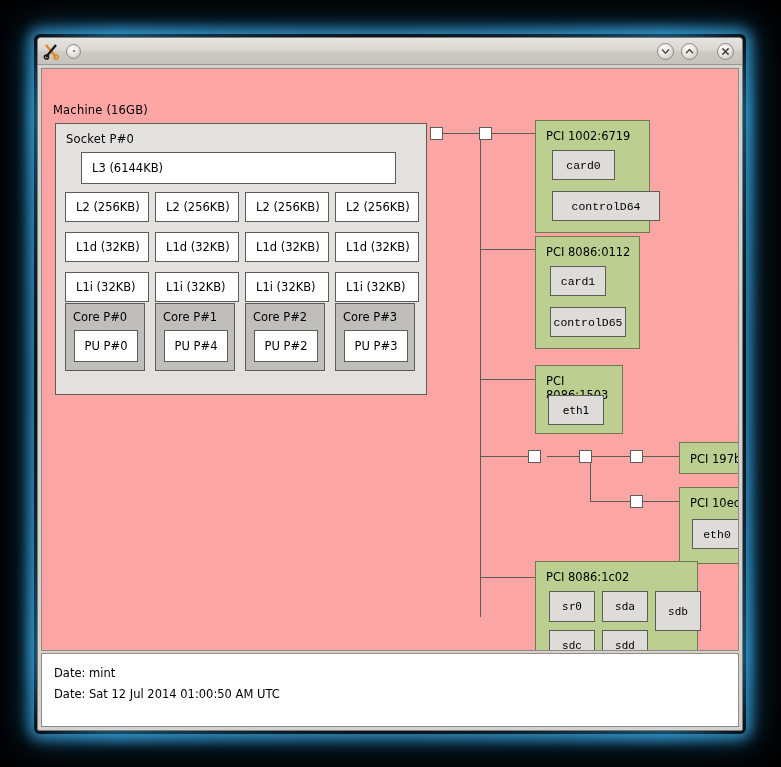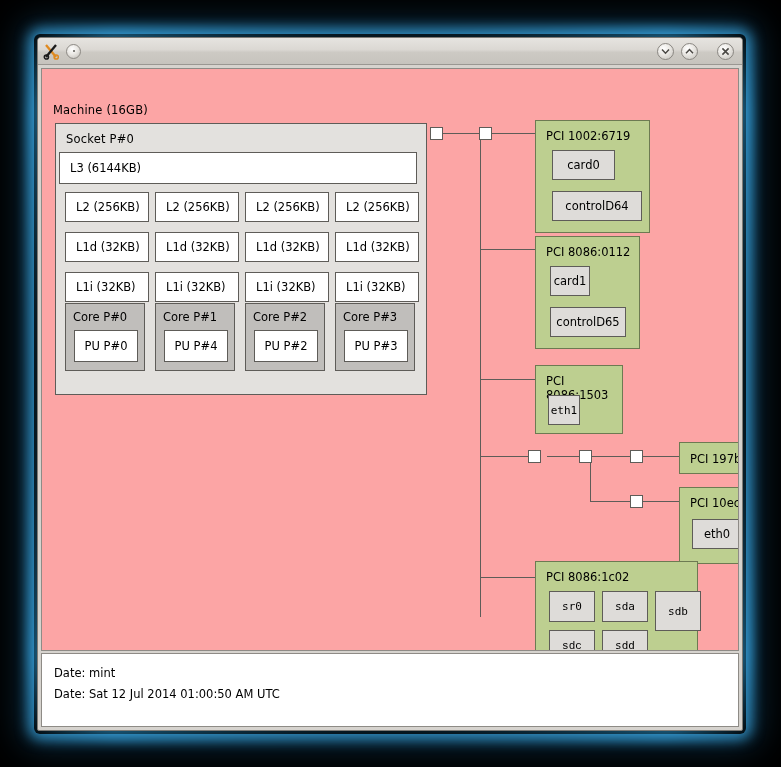--- a/index.html
+++ b/index.html
@@ -132,21 +132,21 @@
 
   .cache-box {
     position: absolute;
     background: #ffffff;
     border: 1px solid #5e5c58;
     box-sizing: border-box;
     display: flex; align-items: center;
     padding-left: 10px;
     font-size: 11.5px; color: #000;
   }
-  #l3 { left: 3px; top: 28px; width: 358px; height: 32px; }
+  #l3 { left: 25px; top: 28px; width: 315px; height: 32px; }
 
   .core-box {
     position: absolute;
     background: #c0bebb;
     border: 1px solid #5e5c58;
     box-sizing: border-box;
     width: 80px; height: 68px;
     top: 179px;
   }
   .core-box .core-label {
@@ -173,21 +173,21 @@
   .pci-title {
     position: absolute; left: 10px; top: 8px;
     font-size: 11.5px; color: #000;
   }
   .dev-box {
     position: absolute;
     background: #dedcd9;
     border: 1px solid #5e5c58;
     box-sizing: border-box;
     display: flex; align-items: center; justify-content: center;
-    font-size: 11.5px; color: #000;
+    font-size: 11.5px; color: #000; font-family: Liberation Mono, monospace;
   }
   .dev-box.mono { font-family: "DejaVu Sans Mono", "Liberation Mono", monospace; font-size: 11px; }
 
   
   .line-h, .line-v {
     position: absolute;
     background: #5e5c58;
   }
   .line-h { height: 1px; }
   .line-v { width: 1px; }
@@ -317,32 +317,32 @@
       <div class="bridge" style="left:388px; top:58px;"></div>
       <div class="bridge" style="left:437px; top:58px;"></div>
       <div class="bridge" style="left:486px; top:381px;"></div>
       <div class="bridge" style="left:537px; top:381px;"></div>
       <div class="bridge" style="left:588px; top:381px;"></div>
       <div class="bridge" style="left:588px; top:426px;"></div>
 
       <div class="pci-box" style="left:493px; top:51px; width:115px; height:113px;">
         <div class="pci-title">PCI 1002:6719</div>
         <div class="dev-box" style="left:16px; top:29px; width:63px; height:30px;">card0</div>
-        <div class="dev-box" style="left:16px; top:70px; width:90px; height:30px;">controlD64</div>
+        <div class="dev-box" style="left:16px; top:70px; width:108px; height:30px;">controlD64</div>
       </div>
 
       <div class="pci-box" style="left:493px; top:167px; width:105px; height:113px;">
         <div class="pci-title">PCI 8086:0112</div>
-        <div class="dev-box" style="left:14px; top:29px; width:40px; height:30px;">card1</div>
+        <div class="dev-box" style="left:14px; top:29px; width:56px; height:30px;">card1</div>
         <div class="dev-box" style="left:14px; top:70px; width:76px; height:30px;">controlD65</div>
       </div>
 
       <div class="pci-box" style="left:493px; top:296px; width:88px; height:69px;">
         <div class="pci-title">PCI 8086:1503</div>
-        <div class="dev-box mono" style="left:12px; top:29px; width:32px; height:30px;">eth1</div>
+        <div class="dev-box mono" style="left:12px; top:29px; width:56px; height:30px;">eth1</div>
       </div>
 
       <div class="pci-box" style="left:637px; top:373px; width:100px; height:32px;">
         <div class="pci-title" style="top:9px;">PCI 197b:2362</div>
       </div>
 
       <div class="pci-box" style="left:637px; top:418px; width:100px; height:77px;">
         <div class="pci-title">PCI 10ec:8168</div>
         <div class="dev-box" style="left:12px; top:31px; width:50px; height:30px;">eth0</div>
       </div>

